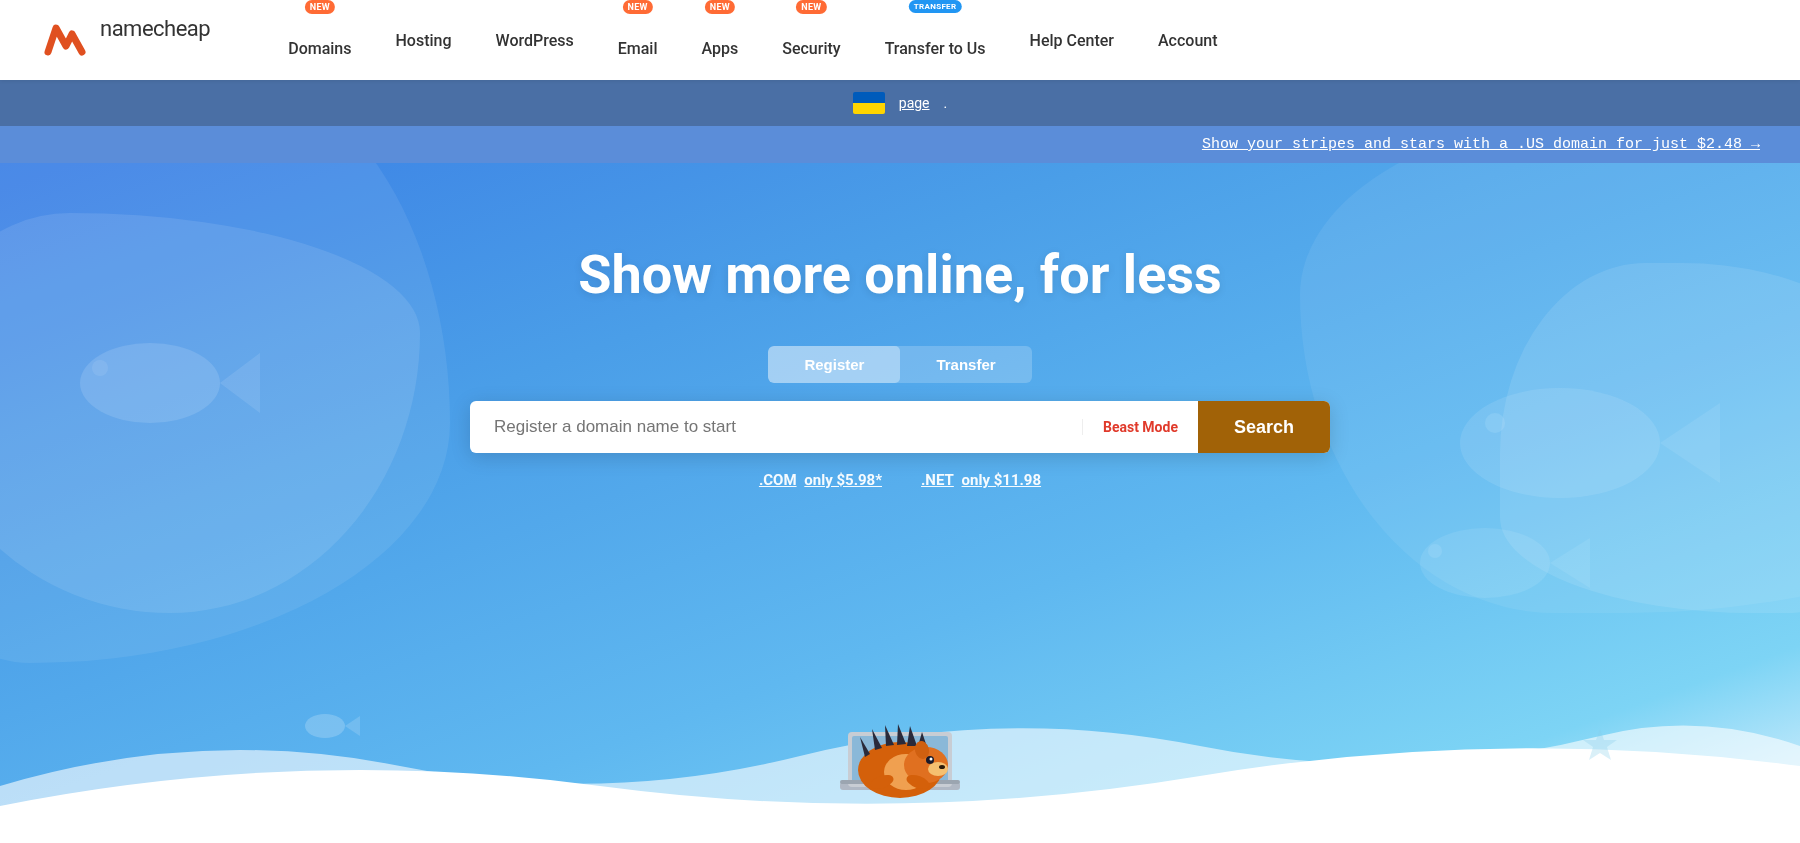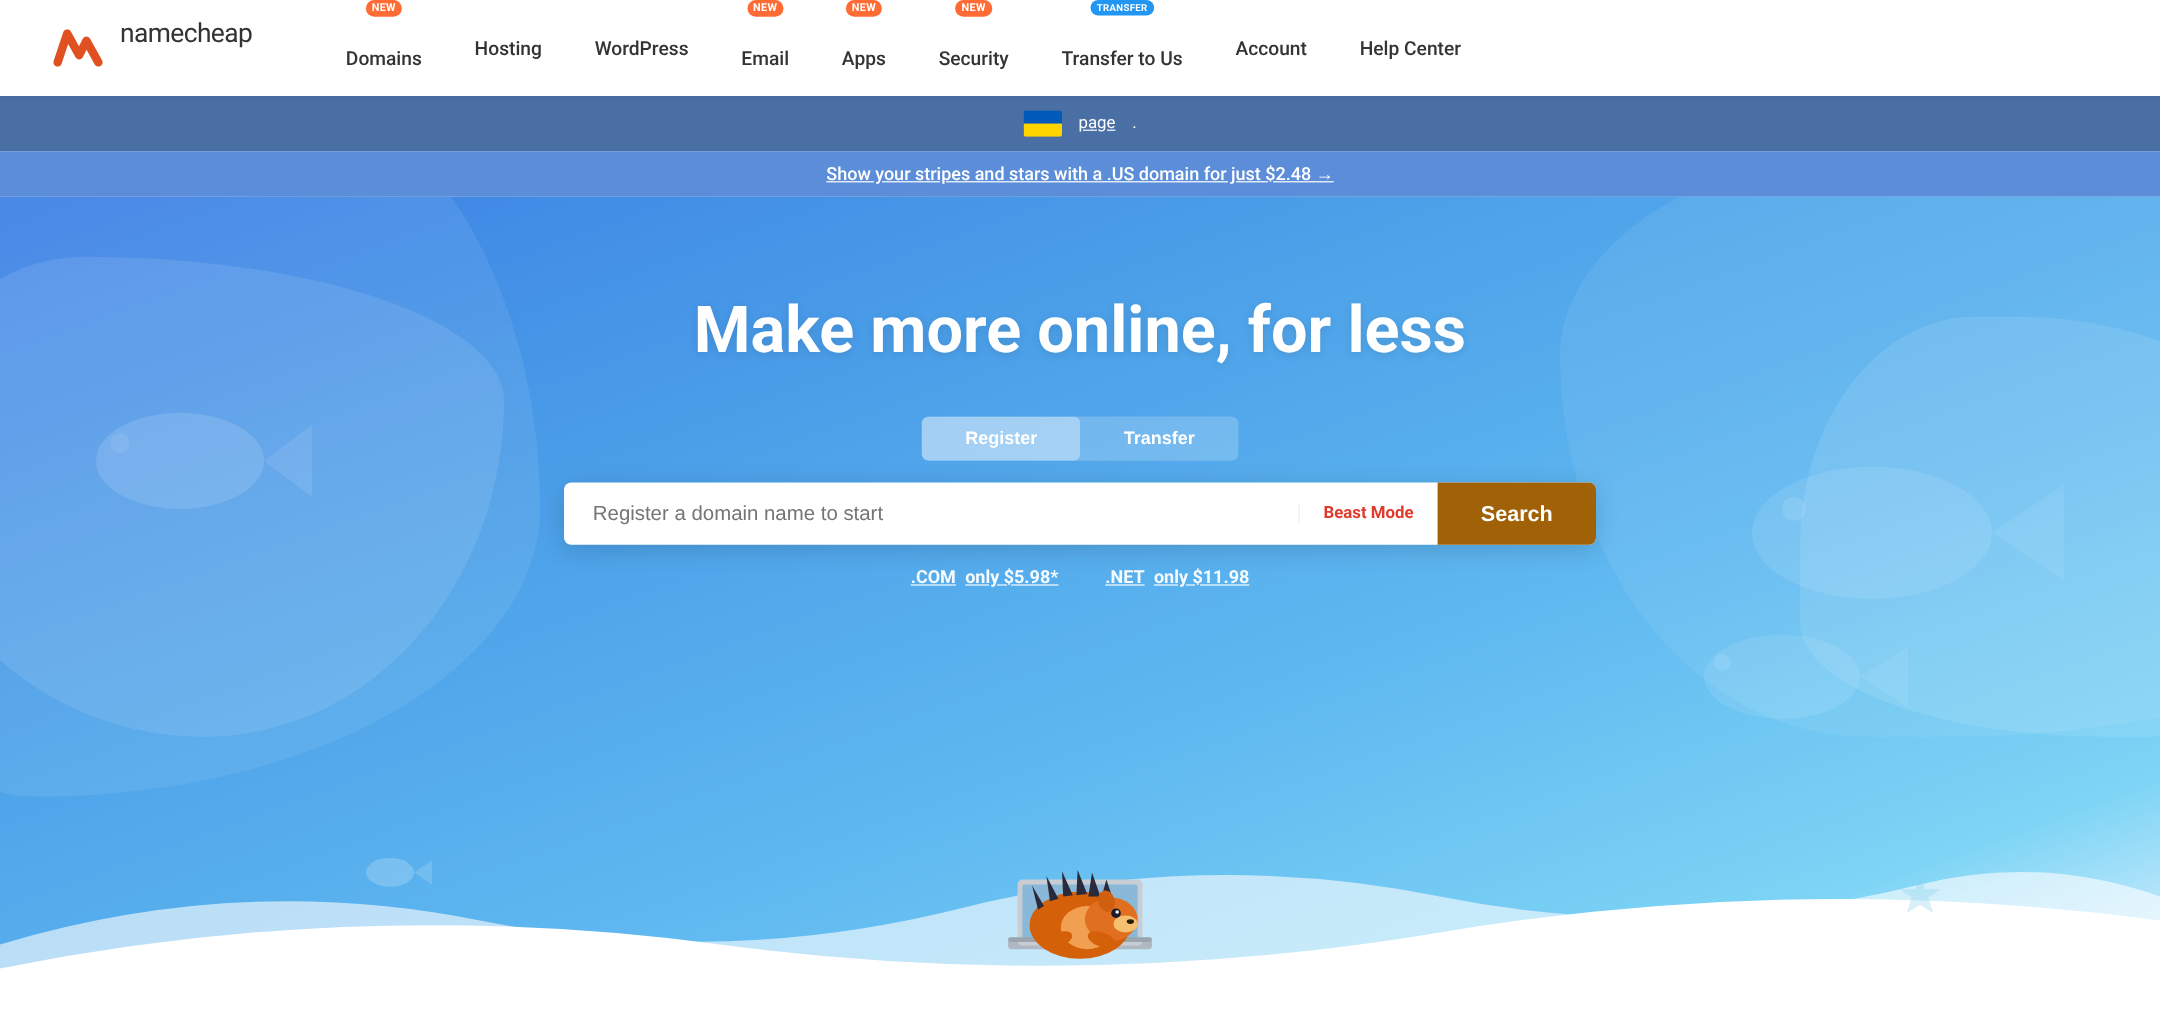--- a/index.html
+++ b/index.html
@@ -95,21 +95,22 @@
       color: #fff;
       text-decoration: underline;
     }
 
     
     .promo-banner {
       background: #5b8dd9;
       padding: 10px 40px;
       display: flex;
       align-items: center;
-      justify-content: center;
+      justify-content: flex-end;
+      font-family: Liberation Mono, monospace;
     }
     .promo-banner a {
       color: #fff;
       text-decoration: underline;
       font-size: 15px;
       font-weight: 500;
     }
 
     
     .hero {
@@ -337,25 +338,25 @@
       <span class="badge badge-new">NEW</span>
       <span class="nav-item-label">Security</span>
     </a>
 
     <a class="nav-item">
       <span class="badge badge-tryme" style="font-size:8px">Transfer</span>
       <span class="nav-item-label">Transfer to Us</span>
     </a>
 
     <a class="nav-item">
+      <span class="nav-item-label" style="margin-top:0">Help Center</span>
+    </a>
+
+    <a class="nav-item">
       <span class="nav-item-label" style="margin-top:0">Account</span>
-    </a>
-
-    <a class="nav-item">
-      <span class="nav-item-label" style="margin-top:0">Help Center</span>
     </a>
   </nav>
 </header>
 
 <div class="ukraine-banner">
   <div class="ukraine-flag">
     <div class="flag-blue"></div>
     <div class="flag-yellow"></div>
   </div>
   <a href="#">page</a>
@@ -401,21 +402,21 @@
       <polygon points="20,2 24,14 37,14 27,21 31,34 20,27 9,34 13,21 3,14 16,14" fill="#87ceeb"></polygon>
     </svg>
 
     <svg style="position:absolute;bottom:100px;left:300px;opacity:0.25;" width="60" height="40" viewBox="0 0 60 40">
       <ellipse cx="25" cy="20" rx="20" ry="12" fill="rgba(255,255,255,0.8)"></ellipse>
       <polygon points="45,20 60,10 60,30" fill="rgba(255,255,255,0.6)"></polygon>
     </svg>
   </div>
 
   <div class="hero-content">
-    <h1 class="hero-title">Make more online, for less</h1>
+    <h1 class="hero-title">Show more online, for less</h1>
 
     <div class="domain-tabs">
       <button class="tab-btn active">Register</button>
       <button class="tab-btn">Transfer</button>
     </div>
 
     <div class="search-box">
       <input class="search-input" type="text" placeholder="Register a domain name to start" style="">
       <span class="beast-mode">Beast Mode</span>
       <button class="search-btn">Search</button>

